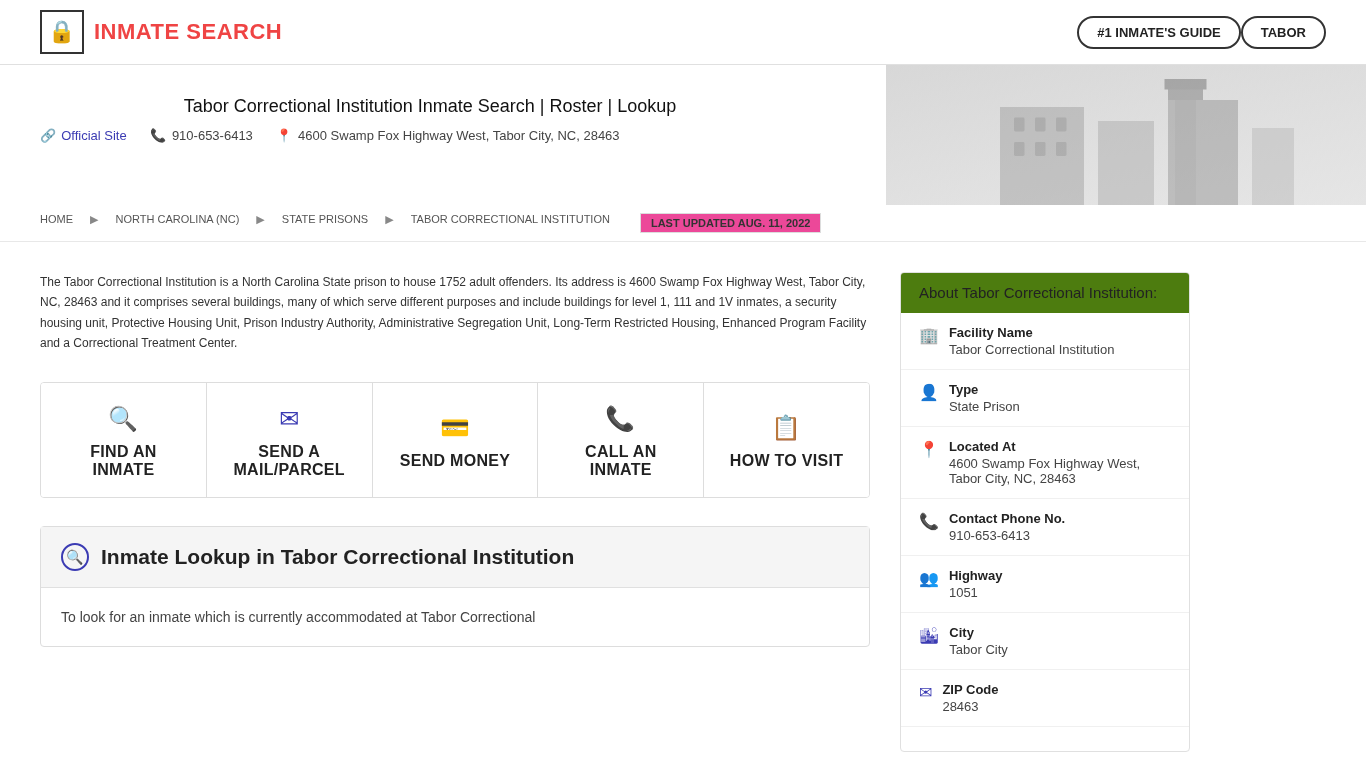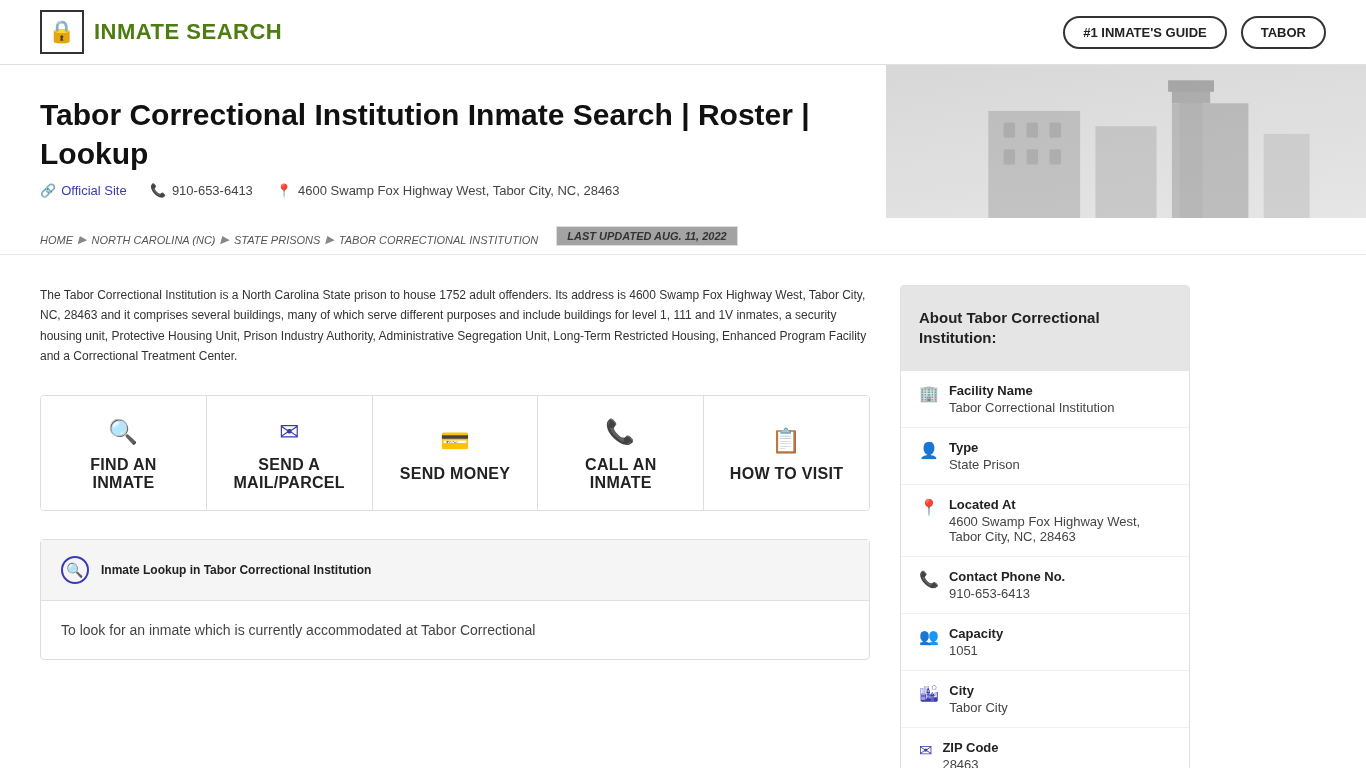--- a/index.html
+++ b/index.html
@@ -25,26 +25,25 @@
       height: 44px;
       border: 2px solid #333;
       display: flex;
       align-items: center;
       justify-content: center;
       font-size: 22px;
     }
     .logo-text {
       font-size: 22px;
       font-weight: 700;
-      color: #4d7c0f;
+      color: #ef4444;
       letter-spacing: 0.5px;
     }
     .header-nav {
       display: flex;
-      gap: 14px;
       align-items: center;
     }
     .header-btn {
       border: 2px solid #333;
       border-radius: 20px;
       padding: 7px 18px;
       font-size: 13px;
       font-weight: 600;
       background: #fff;
       cursor: pointer;
@@ -78,27 +77,28 @@
       align-items: center;
       justify-content: flex-end;
       overflow: hidden;
     }
     .prison-svg {
       width: 100%;
       height: 100%;
       opacity: 0.35;
     }
     .hero h1 {
-      font-size: 30px;
-      font-weight: 700;
+      font-size: 18px;
+      font-weight: 400;
       color: #111;
       line-height: 1.3;
       position: relative;
       z-index: 2;
       max-width: 780px;
+      text-align: center;
     }
     .hero-meta {
       display: flex;
       gap: 24px;
       align-items: center;
       margin-top: 10px;
       font-size: 13px;
       color: #444;
       position: relative;
       z-index: 2;
@@ -115,45 +115,44 @@
       align-items: center;
       gap: 5px;
     }
 
     
     .breadcrumb-bar {
       padding: 8px 40px;
       background: #fff;
       border-bottom: 1px solid #e8e8e8;
       display: flex;
-      align-items: flex-end;
-      gap: 0;
+      align-items: flex-start;
+      gap: 12px;
       font-size: 11px;
       color: #555;
-      font-style: italic;
     }
     .breadcrumb-bar a {
       color: #555;
       text-decoration: none;
       text-transform: uppercase;
       font-size: 11px;
     }
     .bc-sep {
       margin: 0 5px;
       color: #888;
       font-size: 11px;
     }
     .bc-current {
       text-transform: uppercase;
       font-size: 11px;
       color: #555;
     }
     .bc-updated {
       margin-left: 18px;
-      background: #a3a3a3;
+      background: #ec4899;
       border: 1px solid #ddd;
       padding: 3px 10px;
       font-size: 11px;
       font-weight: 700;
       color: #333;
       text-transform: uppercase;
     }
 
     
     .main-layout {
@@ -236,42 +235,42 @@
       height: 28px;
       border: 2px solid #3b3bb3;
       border-radius: 50%;
       display: flex;
       align-items: center;
       justify-content: center;
       color: #3b3bb3;
       font-size: 14px;
     }
     .lookup-header h3 {
-      font-size: 12px;
+      font-size: 21px;
       font-weight: 700;
       color: #222;
     }
     .lookup-body {
       padding: 18px 20px;
       font-size: 14px;
       color: #444;
       line-height: 1.6;
     }
 
     
     .sidebar-box {
       border: 1px solid #e0e0e0;
       border-radius: 4px;
       overflow: hidden;
     }
     .sidebar-title {
-      background: #e5e5e5;
-      padding: 22px 18px;
+      background: #4d7c0f;
+      padding: 10px 18px;
       font-size: 15px;
-      font-weight: 700;
+      font-weight: 400;
       color: #222;
       line-height: 1.35;
     }
     .sidebar-item {
       padding: 12px 18px;
       border-bottom: 1px solid #f0f0f0;
       display: flex;
       gap: 10px;
       align-items: flex-start;
     }
@@ -428,21 +427,21 @@
           <div class="sidebar-item">
       <span class="si-icon">📞</span>
       <div class="si-content">
         <div class="si-label">Contact Phone No.</div>
         <div class="si-value">910-653-6413</div>
       </div>
     </div>
           <div class="sidebar-item">
       <span class="si-icon">👥</span>
       <div class="si-content">
-        <div class="si-label">Capacity</div>
+        <div class="si-label">Highway</div>
         <div class="si-value">1051</div>
       </div>
     </div>
           <div class="sidebar-item">
       <span class="si-icon">🏙</span>
       <div class="si-content">
         <div class="si-label">City</div>
         <div class="si-value">Tabor City</div>
       </div>
     </div>

